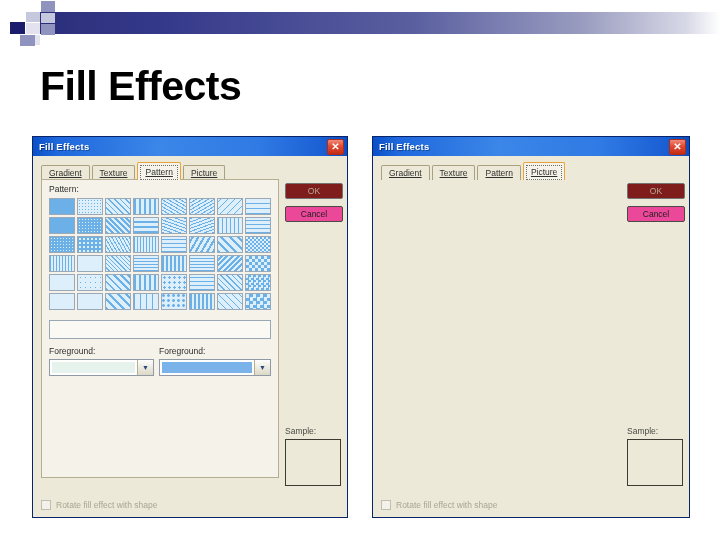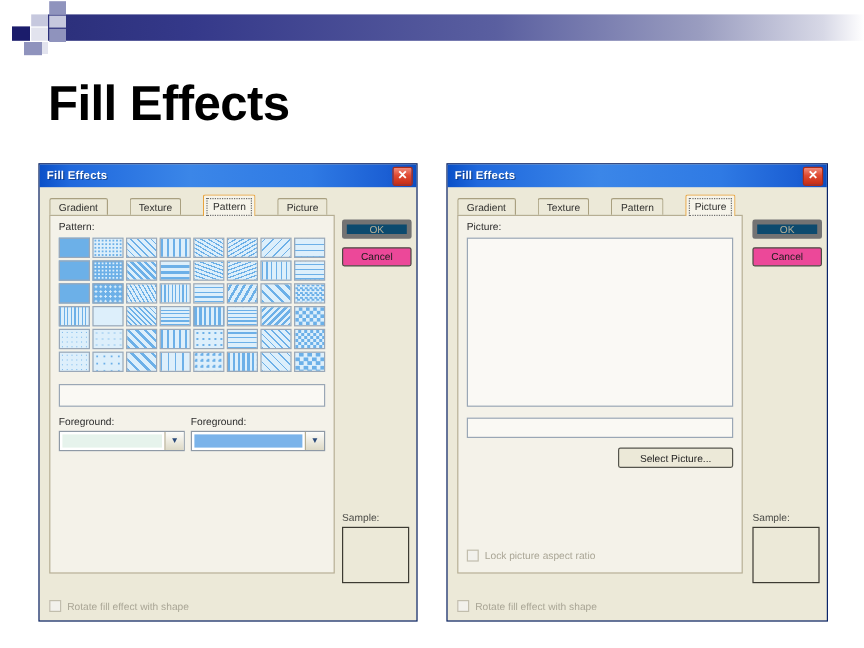--- a/index.html
+++ b/index.html
@@ -86,29 +86,30 @@
   .tabrow {
     position: absolute;
     left: 8px; top: 6px;
     display: flex;
     align-items: flex-end;
     height: 18px;
   }
   .tab {
     height: 15px;
     padding: 0 7px;
-    margin-right: 18px;
+    margin-right: 2px;
     background: #ece9d8;
     border: 1px solid #a9a080;
     border-bottom: none;
     border-radius: 2px 2px 0 0;
     display: flex; align-items: center;
     font-size: 8.5px;
     color: #30302e;
     box-sizing: border-box;
+    text-decoration: underline;
   }
   .tab.active {
     height: 18px;
     background: #f6f4ea;
     border: 1px solid #e8a33d;
     border-bottom: none;
     position: relative;
     z-index: 3;
     font-weight: normal;
   }
@@ -211,22 +212,22 @@
   
   .btn {
     position: absolute;
     width: 58px; height: 16px;
     border-radius: 2px;
     display: flex; align-items: center; justify-content: center;
     font-size: 8.5px;
     box-sizing: border-box;
   }
   .btn-ok {
-    background: #0c4a6e;
-    border: 4px solid #737373;
+    background: #7f1d1d;
+    border: 1px solid #737373;
     color: #b1ac96;
   }
   .btn-cancel {
     background: #ec4899;
     border: 1px solid #4b4b43;
     color: #1d1d1d;
   }
 
   
   .sample-label { position: absolute; font-size: 8.5px; color: #4a4a46; }
@@ -382,33 +383,20 @@
 
     <div class="dlg-body">
 
       <div class="tabrow">
         <div class="tab">Gradient</div>
         <div class="tab">Texture</div>
         <div class="tab">Pattern</div>
         <div class="tab active">Picture</div>
       </div>
 
-      <div class="tabpage">
-        <div class="field-label" style="left:7px; top:4px;">Picture:</div>
-
-        <div class="picture-preview"></div>
-        <div class="picture-path-box"></div>
-
-        <div class="select-picture-btn">Select Picture...</div>
-
-        <div class="chk-row chk-lock">
-          <span class="chk-box"></span>
-          <span>Lock picture aspect ratio</span>
-        </div>
-      </div>
 
       <div class="btn btn-ok" style="left:254px; top:27px;">OK</div>
       <div class="btn btn-cancel" style="left:254px; top:50px;">Cancel</div>
 
       <div class="sample-label" style="left:254px; top:270px;">Sample:</div>
       <div class="sample-box" style="left:254px; top:283px;"></div>
 
       <div class="chk-row" style="left:8px; top:344px;">
         <span class="chk-box"></span>
         <span>Rotate fill effect with shape</span>

